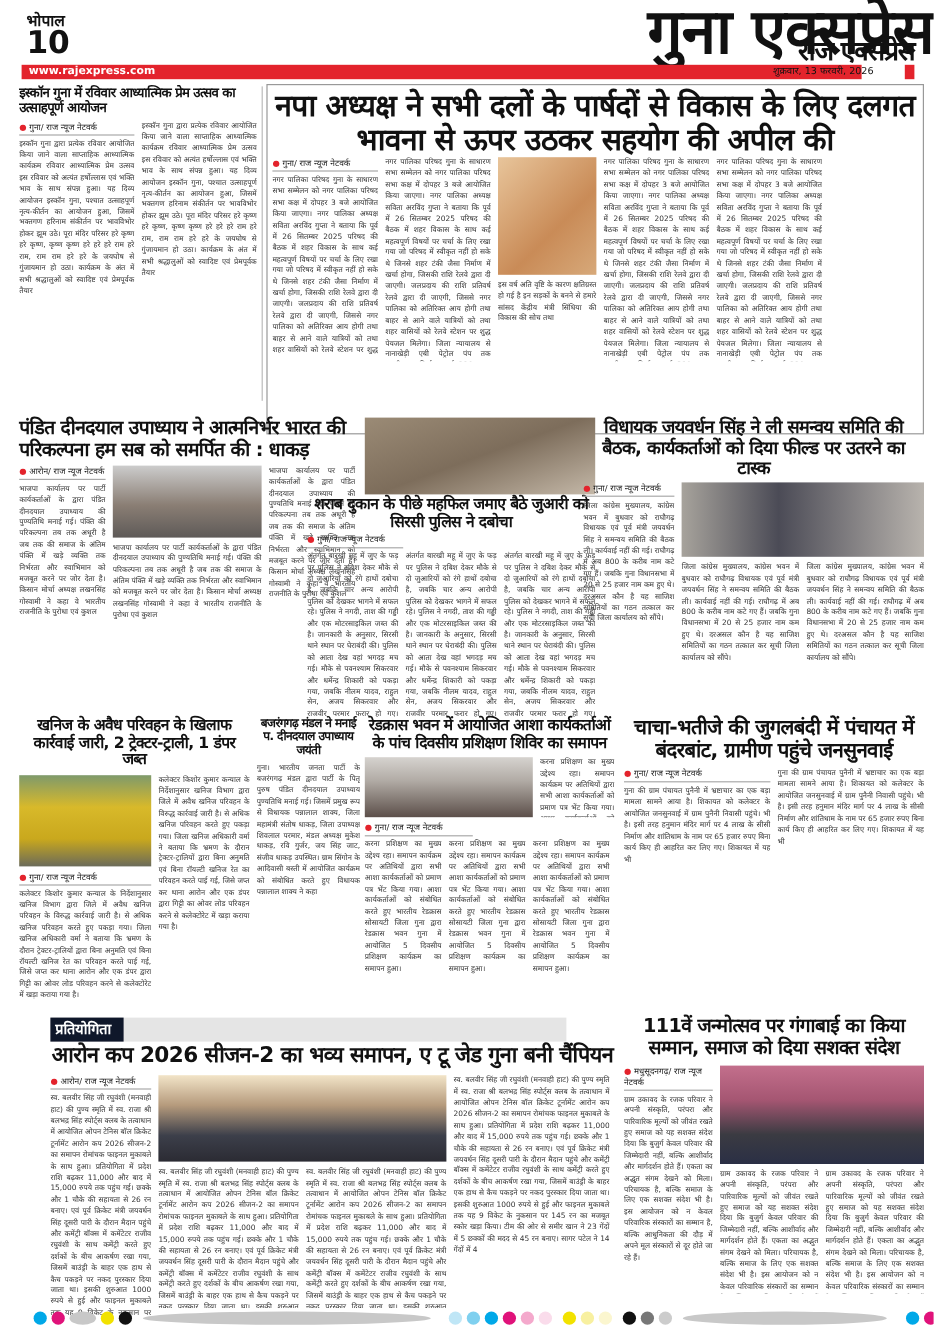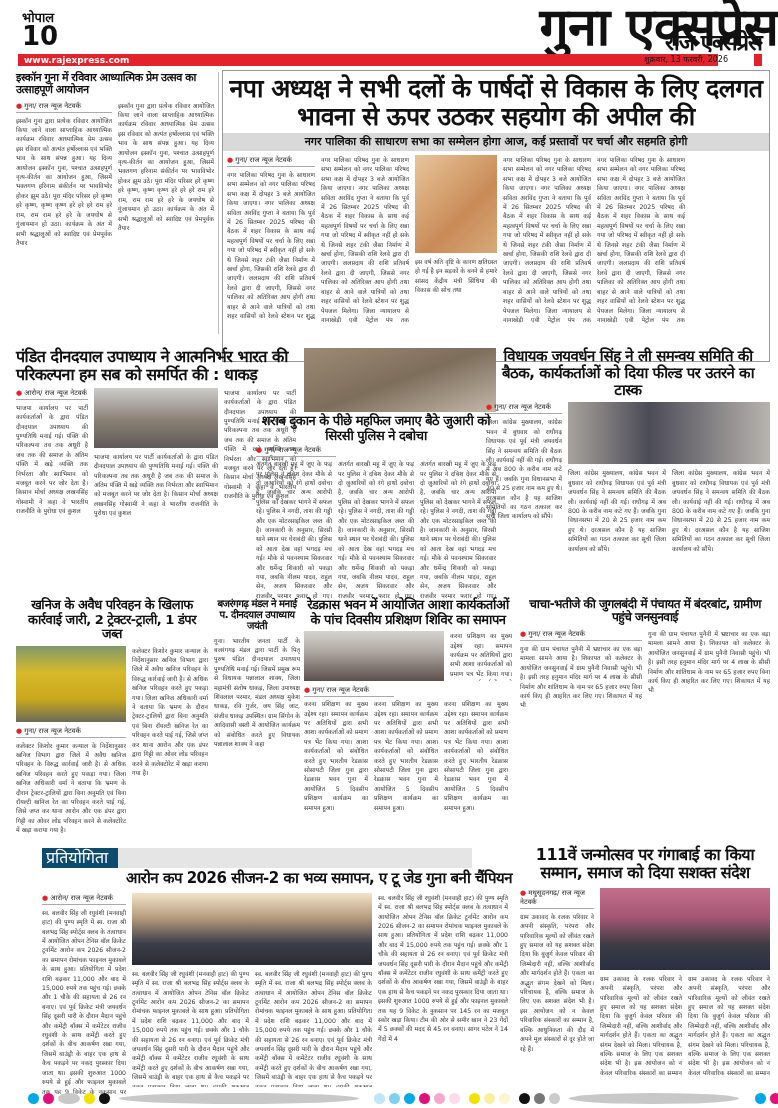--- a/index.html
+++ b/index.html
@@ -16,21 +16,21 @@
   .redsq{right:16px;top:54px;width:8px;height:12px;background:#e3232c}
   
   .hl{font-weight:bold;letter-spacing:-0.5px;line-height:1.12;color:#111}
   .byline{font-size:7px;color:#222;border-bottom:1px solid #aaa;padding-bottom:2px}
   .byline::before{content:"● ";color:#e3232c}
   .col{font-size:6.2px;line-height:9.4px;color:#333;text-align:justify;overflow:hidden}
   .ph{background:#8a8a8a;overflow:hidden}
   .box{border:1px solid #999}
   .sub{background:#d9d9d9;text-align:center;font-weight:bold;font-size:11px;line-height:18px}
   .rule{background:#bbb}
-  .tag{background:#0c4a6e;color:#fff;font-weight:normal;font-size:16px;padding:0 10px 0 4px;line-height:20px}
+  .tag{background:#0f172a;color:#fff;font-weight:bold;font-size:12px;padding:0 10px 0 4px;line-height:20px}
   .dots span{display:inline-block;width:11px;height:11px;border-radius:50%;margin-right:4px;vertical-align:middle}
   .bar{display:inline-block;height:11px;border-radius:6px;background:#c8c8c8;vertical-align:middle}
 </style>
 </head>
 <body>
 
 <div class="abs city">भोपाल</div>
 <div class="abs pgno">10</div>
 <div class="abs mast">गुना एक्सप्रेस</div>
 <div class="abs brand">राज एक्सप्रेस</div>
@@ -46,21 +46,20 @@
       <div class="byline">गुना/ राज न्यूज नेटवर्क</div>
       <div class="col" style="height:224px;margin-top:3px">इस्कॉन गुना द्वारा प्रत्येक रविवार आयोजित किया जाने वाला साप्ताहिक आध्यात्मिक कार्यक्रम रविवार आध्यात्मिक प्रेम उत्सव इस रविवार को अत्यंत हर्षोल्लास एवं भक्ति भाव के साथ संपन्न हुआ। यह दिव्य आयोजन इस्कॉन गुना, पश्चात उत्साहपूर्ण नृत्य-कीर्तन का आयोजन हुआ, जिसमें भक्तगण हरिनाम संकीर्तन पर भावविभोर होकर झूम उठे। पूरा मंदिर परिसर हरे कृष्ण हरे कृष्ण, कृष्ण कृष्ण हरे हरे हरे राम हरे राम, राम राम हरे हरे के जयघोष से गुंजायमान हो उठा। कार्यक्रम के अंत में सभी श्रद्धालुओं को स्वादिष्ट एवं प्रेमपूर्वक तैयार</div>
     </div>
     <div class="col" style="width:96px;height:252px">इस्कॉन गुना द्वारा प्रत्येक रविवार आयोजित किया जाने वाला साप्ताहिक आध्यात्मिक कार्यक्रम रविवार आध्यात्मिक प्रेम उत्सव इस रविवार को अत्यंत हर्षोल्लास एवं भक्ति भाव के साथ संपन्न हुआ। यह दिव्य आयोजन इस्कॉन गुना, पश्चात उत्साहपूर्ण नृत्य-कीर्तन का आयोजन हुआ, जिसमें भक्तगण हरिनाम संकीर्तन पर भावविभोर होकर झूम उठे। पूरा मंदिर परिसर हरे कृष्ण हरे कृष्ण, कृष्ण कृष्ण हरे हरे हरे राम हरे राम, राम राम हरे हरे के जयघोष से गुंजायमान हो उठा। कार्यक्रम के अंत में सभी श्रद्धालुओं को स्वादिष्ट एवं प्रेमपूर्वक तैयार</div>
   </div>
 </div>
 <div class="abs rule" style="left:218px;top:72px;width:1px;height:262px"></div>
 
 <div class="abs box" style="left:222px;top:70px;width:548px;height:292px">
   <div class="hl" style="font-size:25px;text-align:center;padding:4px 6px 0">नपा अध्यक्ष ने सभी दलों के पार्षदों से विकास के लिए दलगत भावना से ऊपर उठकर सहयोग की अपील की</div>
-  <div class="sub" style="margin:2px 0 4px">नगर पालिका की साधारण सभा का सम्मेलन होगा आज, कई प्रस्तावों पर चर्चा और सहमति होगी</div>
   <div style="display:flex;gap:6px;padding:0 4px">
     <div style="width:88px">
       <div class="byline">गुना/ राज न्यूज नेटवर्क</div>
       <div class="col" style="height:150px;margin-top:3px">नगर पालिका परिषद गुना के साधारण सभा सम्मेलन को नगर पालिका परिषद सभा कक्ष में दोपहर 3 बजे आयोजित किया जाएगा। नगर पालिका अध्यक्ष सविता अरविंद गुप्ता ने बताया कि पूर्व में 26 सितम्बर 2025 परिषद की बैठक में शहर विकास के साथ कई महत्वपूर्ण विषयों पर चर्चा के लिए रखा गया जो परिषद में स्वीकृत नहीं हो सके थे जिनसे शहर टंकी जैसा निर्माण में खर्चा होगा, जिसकी राशि रेलवे द्वारा दी जाएगी। जलप्रदाय की राशि प्रतिवर्ष रेलवे द्वारा दी जाएगी, जिससे नगर पालिका को अतिरिक्त आय होगी तथा बाहर से आने वाले यात्रियों को तथा शहर वासियों को रेलवे स्टेशन पर शुद्ध पेयजल मिलेगा। जिला न्यायालय से नानाखेड़ी एबी पेट्रोल पंप तक डामरीकरण निर्माण कार्य 210 लाख की स्वीकृति और हनुमान चौराहे से</div>
     </div>
     <div class="col" style="width:88px;height:170px">नगर पालिका परिषद गुना के साधारण सभा सम्मेलन को नगर पालिका परिषद सभा कक्ष में दोपहर 3 बजे आयोजित किया जाएगा। नगर पालिका अध्यक्ष सविता अरविंद गुप्ता ने बताया कि पूर्व में 26 सितम्बर 2025 परिषद की बैठक में शहर विकास के साथ कई महत्वपूर्ण विषयों पर चर्चा के लिए रखा गया जो परिषद में स्वीकृत नहीं हो सके थे जिनसे शहर टंकी जैसा निर्माण में खर्चा होगा, जिसकी राशि रेलवे द्वारा दी जाएगी। जलप्रदाय की राशि प्रतिवर्ष रेलवे द्वारा दी जाएगी, जिससे नगर पालिका को अतिरिक्त आय होगी तथा बाहर से आने वाले यात्रियों को तथा शहर वासियों को रेलवे स्टेशन पर शुद्ध पेयजल मिलेगा। जिला न्यायालय से नानाखेड़ी एबी पेट्रोल पंप तक डामरीकरण निर्माण कार्य 210 लाख की स्वीकृति और हनुमान चौराहे से</div>
     <div style="width:82px">
       <div class="ph" style="height:98px;background:linear-gradient(135deg,#e8c59b,#c98b57 60%,#d7a97a)"></div>
       <div class="col" style="height:66px;margin-top:4px">इस वर्ष अति वृष्टि के कारण क्षतिग्रस्त हो गई है इन सड़कों के बनने से हमारे सांसद केंद्रीय मंत्री सिंधिया की विकास की सोच तथा</div>
     </div>
@@ -137,36 +136,36 @@
   </div>
   <div class="byline" style="width:90px;margin-top:4px">गुना/ राज न्यूज नेटवर्क</div>
   <div style="display:flex;gap:6px;margin-top:2px">
     <div class="col" style="width:64px;height:130px">करना प्रशिक्षण का मुख्य उद्देश्य रहा। समापन कार्यक्रम पर अतिथियों द्वारा सभी आशा कार्यकर्ताओं को प्रमाण पत्र भेंट किया गया। आशा कार्यकर्ताओं को संबोधित करते हुए भारतीय रेडक्रास सोसायटी जिला गुना द्वारा रेडक्रास भवन गुना में आयोजित 5 दिवसीय प्रशिक्षण कार्यक्रम का समापन हुआ।</div>
     <div class="col" style="width:64px;height:130px">करना प्रशिक्षण का मुख्य उद्देश्य रहा। समापन कार्यक्रम पर अतिथियों द्वारा सभी आशा कार्यकर्ताओं को प्रमाण पत्र भेंट किया गया। आशा कार्यकर्ताओं को संबोधित करते हुए भारतीय रेडक्रास सोसायटी जिला गुना द्वारा रेडक्रास भवन गुना में आयोजित 5 दिवसीय प्रशिक्षण कार्यक्रम का समापन हुआ।</div>
     <div class="col" style="width:64px;height:130px">करना प्रशिक्षण का मुख्य उद्देश्य रहा। समापन कार्यक्रम पर अतिथियों द्वारा सभी आशा कार्यकर्ताओं को प्रमाण पत्र भेंट किया गया। आशा कार्यकर्ताओं को संबोधित करते हुए भारतीय रेडक्रास सोसायटी जिला गुना द्वारा रेडक्रास भवन गुना में आयोजित 5 दिवसीय प्रशिक्षण कार्यक्रम का समापन हुआ।</div>
   </div>
 </div>
 
 <div class="abs" style="left:520px;top:598px;width:250px">
-  <div class="hl" style="font-size:12px;text-align:center">चाचा-भतीजे की जुगलबंदी में पंचायत में बंदरबांट, ग्रामीण पहुंचे जनसुनवाई</div>
+  <div class="hl" style="font-size:17px;text-align:center">चाचा-भतीजे की जुगलबंदी में पंचायत में बंदरबांट, ग्रामीण पहुंचे जनसुनवाई</div>
   <div style="display:flex;gap:6px;margin-top:4px">
     <div style="width:122px">
       <div class="byline">गुना/ राज न्यूज नेटवर्क</div>
       <div class="col" style="height:180px;margin-top:3px">गुना की ग्राम पंचायत पुनैनी में भ्रष्टाचार का एक बड़ा मामला सामने आया है। शिकायत को कलेक्टर के आयोजित जनसुनवाई में ग्राम पुनैनी निवासी पहुंचे। भी है। इसी तरह हनुमान मंदिर मार्ग पर 4 लाख के सीसी निर्माण और शांतिधाम के नाम पर 65 हजार रुपए बिना कार्य किए ही आहरित कर लिए गए। शिकायत में यह भी</div>
     </div>
     <div class="col" style="width:122px;height:192px">गुना की ग्राम पंचायत पुनैनी में भ्रष्टाचार का एक बड़ा मामला सामने आया है। शिकायत को कलेक्टर के आयोजित जनसुनवाई में ग्राम पुनैनी निवासी पहुंचे। भी है। इसी तरह हनुमान मंदिर मार्ग पर 4 लाख के सीसी निर्माण और शांतिधाम के नाम पर 65 हजार रुपए बिना कार्य किए ही आहरित कर लिए गए। शिकायत में यह भी</div>
   </div>
 </div>
 
 <div class="abs" style="left:42px;top:848px;width:430px;height:20px;background:#e5e5e5"></div>
 <div class="abs" style="left:42px;top:848px;width:430px;display:flex;align-items:center">
   <span class="tag">प्रतियोगिता</span>
 </div>
 <div class="abs" style="left:42px;top:870px;width:470px">
-  <div class="hl" style="font-size:15px;text-align:right">आरोन कप 2026 सीजन-2 का भव्य समापन, ए टू जेड गुना बनी चैंपियन</div>
+  <div class="hl" style="font-size:18px;text-align:center">आरोन कप 2026 सीजन-2 का भव्य समापन, ए टू जेड गुना बनी चैंपियन</div>
   <div style="display:flex;gap:6px;margin-top:6px">
     <div style="width:84px">
       <div class="byline">आरोन/ राज न्यूज नेटवर्क</div>
       <div class="col" style="height:186px;margin-top:3px">स्व. बलवीर सिंह जी रघुवंशी (मनवाही हाट) की पुण्य स्मृति में स्व. राजा श्री बलभद्र सिंह स्पोर्ट्स क्लब के तत्वाधान में आयोजित ओपन टेनिस बॉल क्रिकेट टूर्नामेंट आरोन कप 2026 सीजन-2 का समापन रोमांचक फाइनल मुकाबले के साथ हुआ। प्रतियोगिता में प्रदेश राशि बढ़कर 11,000 और बाद में 15,000 रुपये तक पहुंच गई। छक्के और 1 चौके की सहायता से 26 रन बनाए। एवं पूर्व क्रिकेट मंत्री जयवर्धन सिंह दूसरी पारी के दौरान मैदान पहुंचे और कमेंट्री बॉक्स में कमेंटेटर राजीव रघुवंशी के साथ कमेंट्री करते हुए दर्शकों के बीच आकर्षण रखा गया, जिसमें बाउंड्री के बाहर एक हाथ से कैच पकड़ने पर नकद पुरस्कार दिया जाता था। इसकी शुरुआत 1000 रुपये से हुई और फाइनल मुकाबले तक यह 9 विकेट के नुकसान पर 145 रन का मजबूत स्कोर खड़ा किया। टीम की ओर से समीर खान ने 23 गेंदों में 5 छक्कों की मदद से 45 रन बनाए। सागर पटेल ने 14 गेंदों में 4</div>
     </div>
     <div style="width:240px">
       <div class="ph" style="height:72px;background:linear-gradient(#f2e4c8,#b59a7c 35%,#3c3f4a 70%,#2b2b33)"></div>
       <div style="display:flex;gap:6px;margin-top:4px">
         <div class="col" style="width:117px;height:118px">स्व. बलवीर सिंह जी रघुवंशी (मनवाही हाट) की पुण्य स्मृति में स्व. राजा श्री बलभद्र सिंह स्पोर्ट्स क्लब के तत्वाधान में आयोजित ओपन टेनिस बॉल क्रिकेट टूर्नामेंट आरोन कप 2026 सीजन-2 का समापन रोमांचक फाइनल मुकाबले के साथ हुआ। प्रतियोगिता में प्रदेश राशि बढ़कर 11,000 और बाद में 15,000 रुपये तक पहुंच गई। छक्के और 1 चौके की सहायता से 26 रन बनाए। एवं पूर्व क्रिकेट मंत्री जयवर्धन सिंह दूसरी पारी के दौरान मैदान पहुंचे और कमेंट्री बॉक्स में कमेंटेटर राजीव रघुवंशी के साथ कमेंट्री करते हुए दर्शकों के बीच आकर्षण रखा गया, जिसमें बाउंड्री के बाहर एक हाथ से कैच पकड़ने पर नकद पुरस्कार दिया जाता था। इसकी शुरुआत 1000 रुपये से हुई और फाइनल मुकाबले तक यह 9 विकेट के नुकसान पर 145 रन का मजबूत स्कोर खड़ा किया। टीम की ओर से समीर खान ने 23 गेंदों में 5 छक्कों की मदद से 45 रन बनाए। सागर पटेल ने 14 गेंदों में 4</div>
         <div class="col" style="width:117px;height:118px">स्व. बलवीर सिंह जी रघुवंशी (मनवाही हाट) की पुण्य स्मृति में स्व. राजा श्री बलभद्र सिंह स्पोर्ट्स क्लब के तत्वाधान में आयोजित ओपन टेनिस बॉल क्रिकेट टूर्नामेंट आरोन कप 2026 सीजन-2 का समापन रोमांचक फाइनल मुकाबले के साथ हुआ। प्रतियोगिता में प्रदेश राशि बढ़कर 11,000 और बाद में 15,000 रुपये तक पहुंच गई। छक्के और 1 चौके की सहायता से 26 रन बनाए। एवं पूर्व क्रिकेट मंत्री जयवर्धन सिंह दूसरी पारी के दौरान मैदान पहुंचे और कमेंट्री बॉक्स में कमेंटेटर राजीव रघुवंशी के साथ कमेंट्री करते हुए दर्शकों के बीच आकर्षण रखा गया, जिसमें बाउंड्री के बाहर एक हाथ से कैच पकड़ने पर नकद पुरस्कार दिया जाता था। इसकी शुरुआत 1000 रुपये से हुई और फाइनल मुकाबले तक यह 9 विकेट के नुकसान पर 145 रन का मजबूत स्कोर खड़ा किया। टीम की ओर से समीर खान ने 23 गेंदों में 5 छक्कों की मदद से 45 रन बनाए। सागर पटेल ने 14 गेंदों में 4</div>

